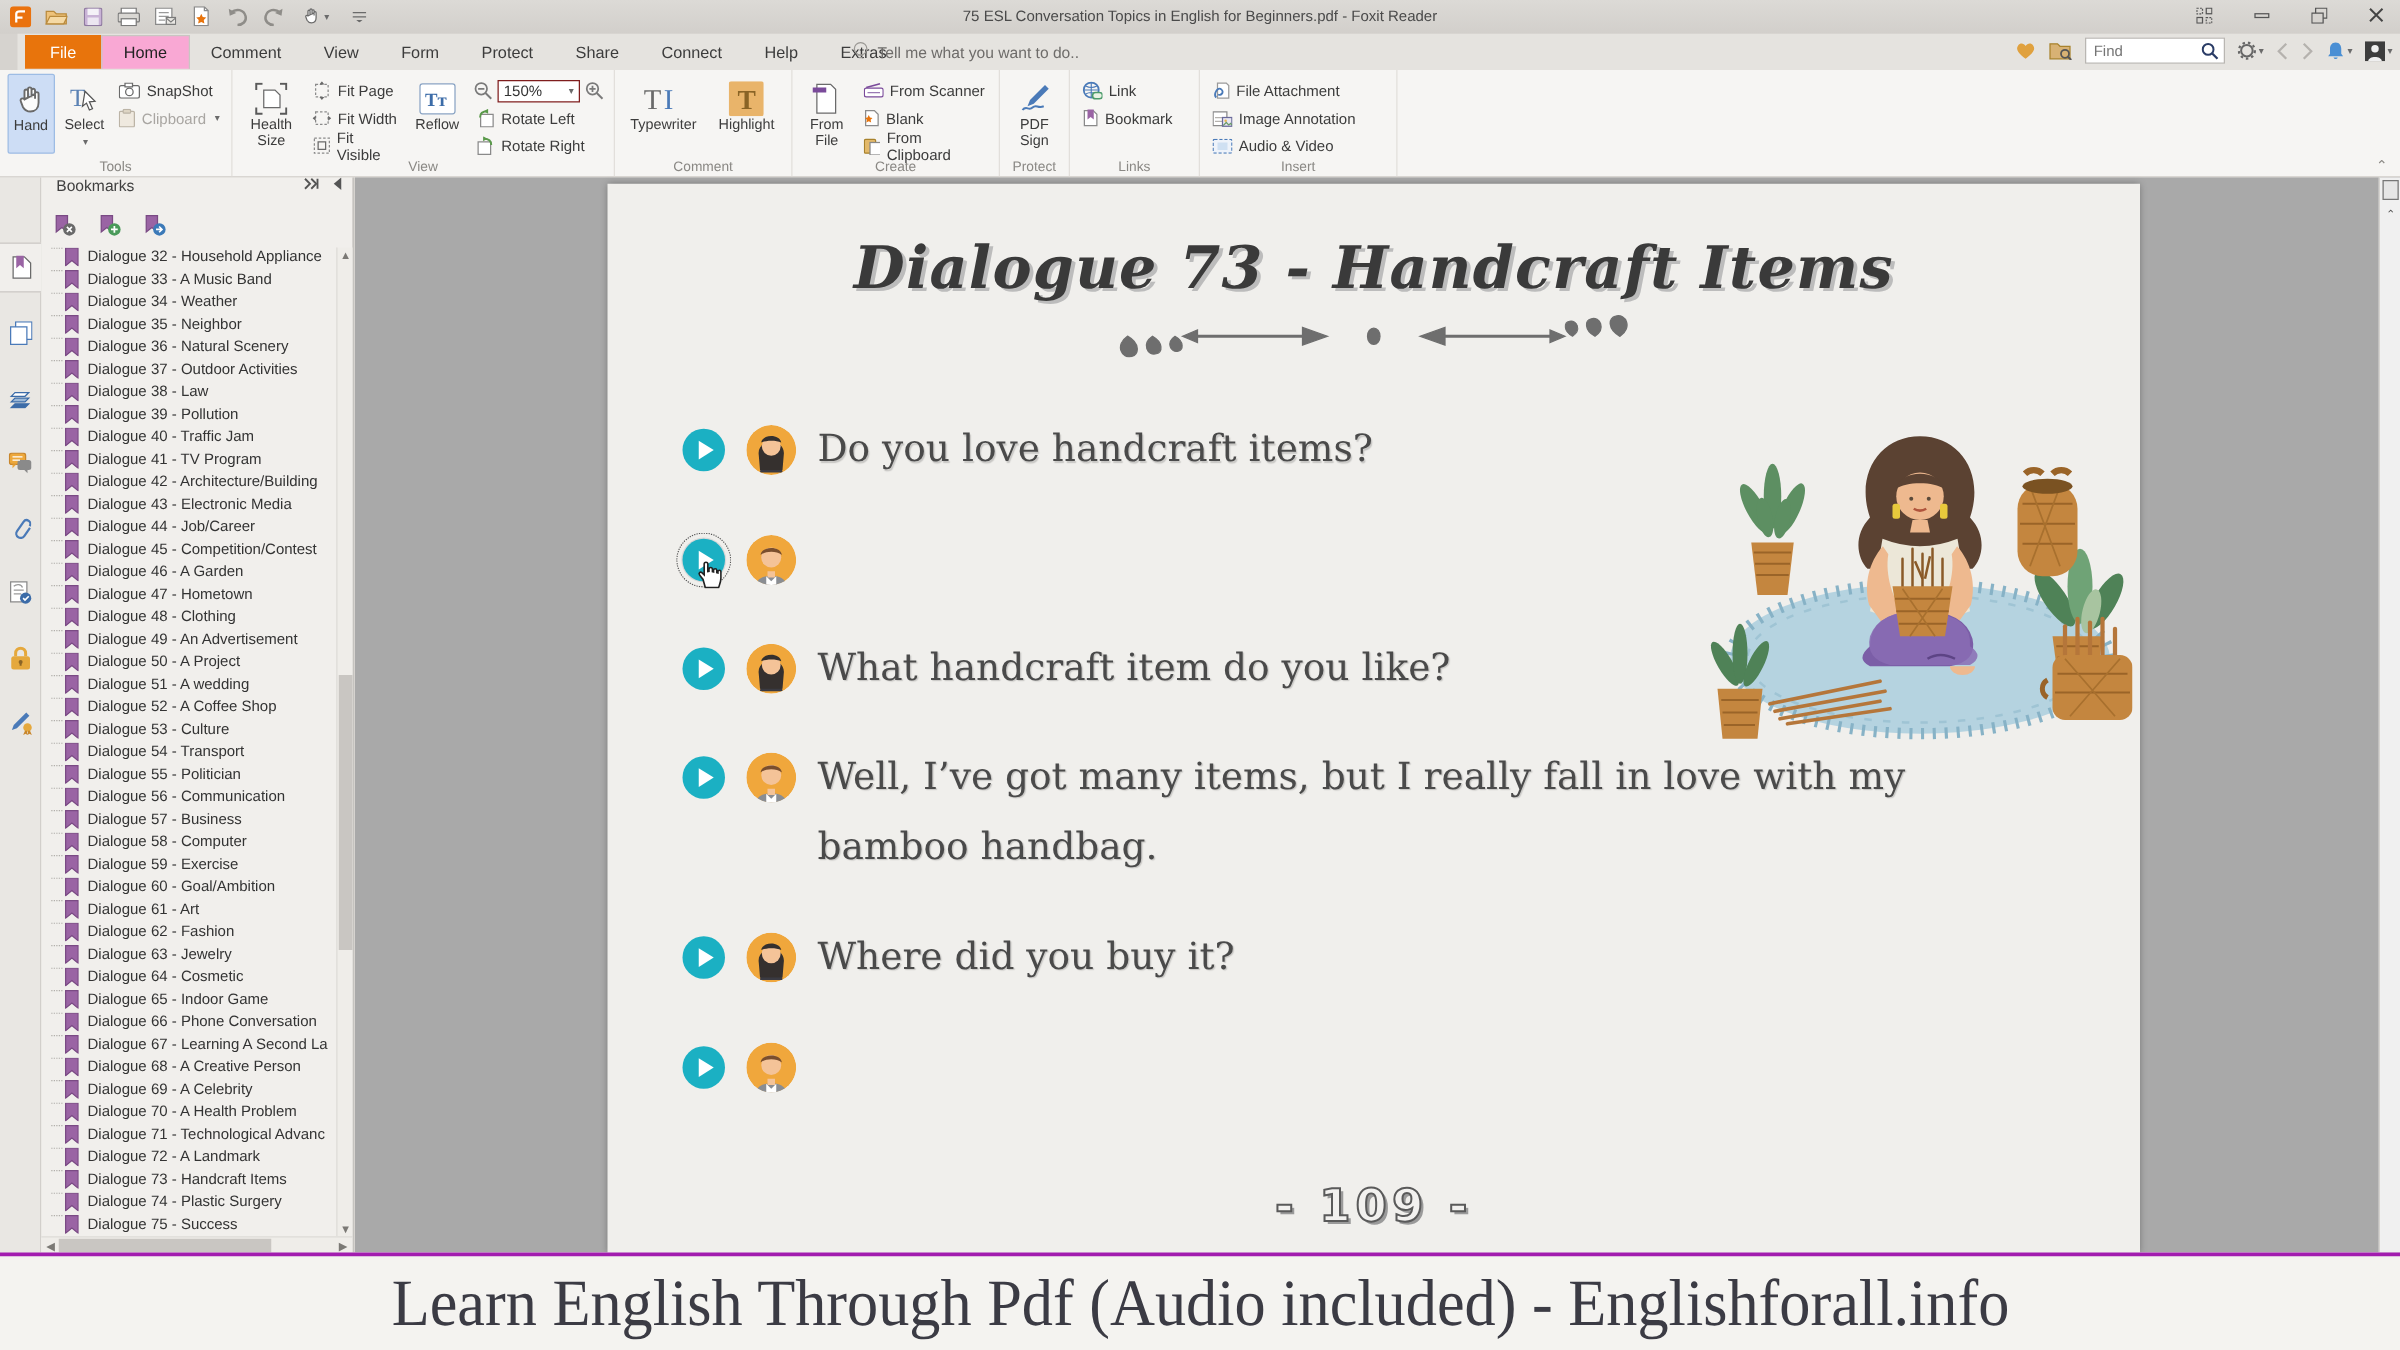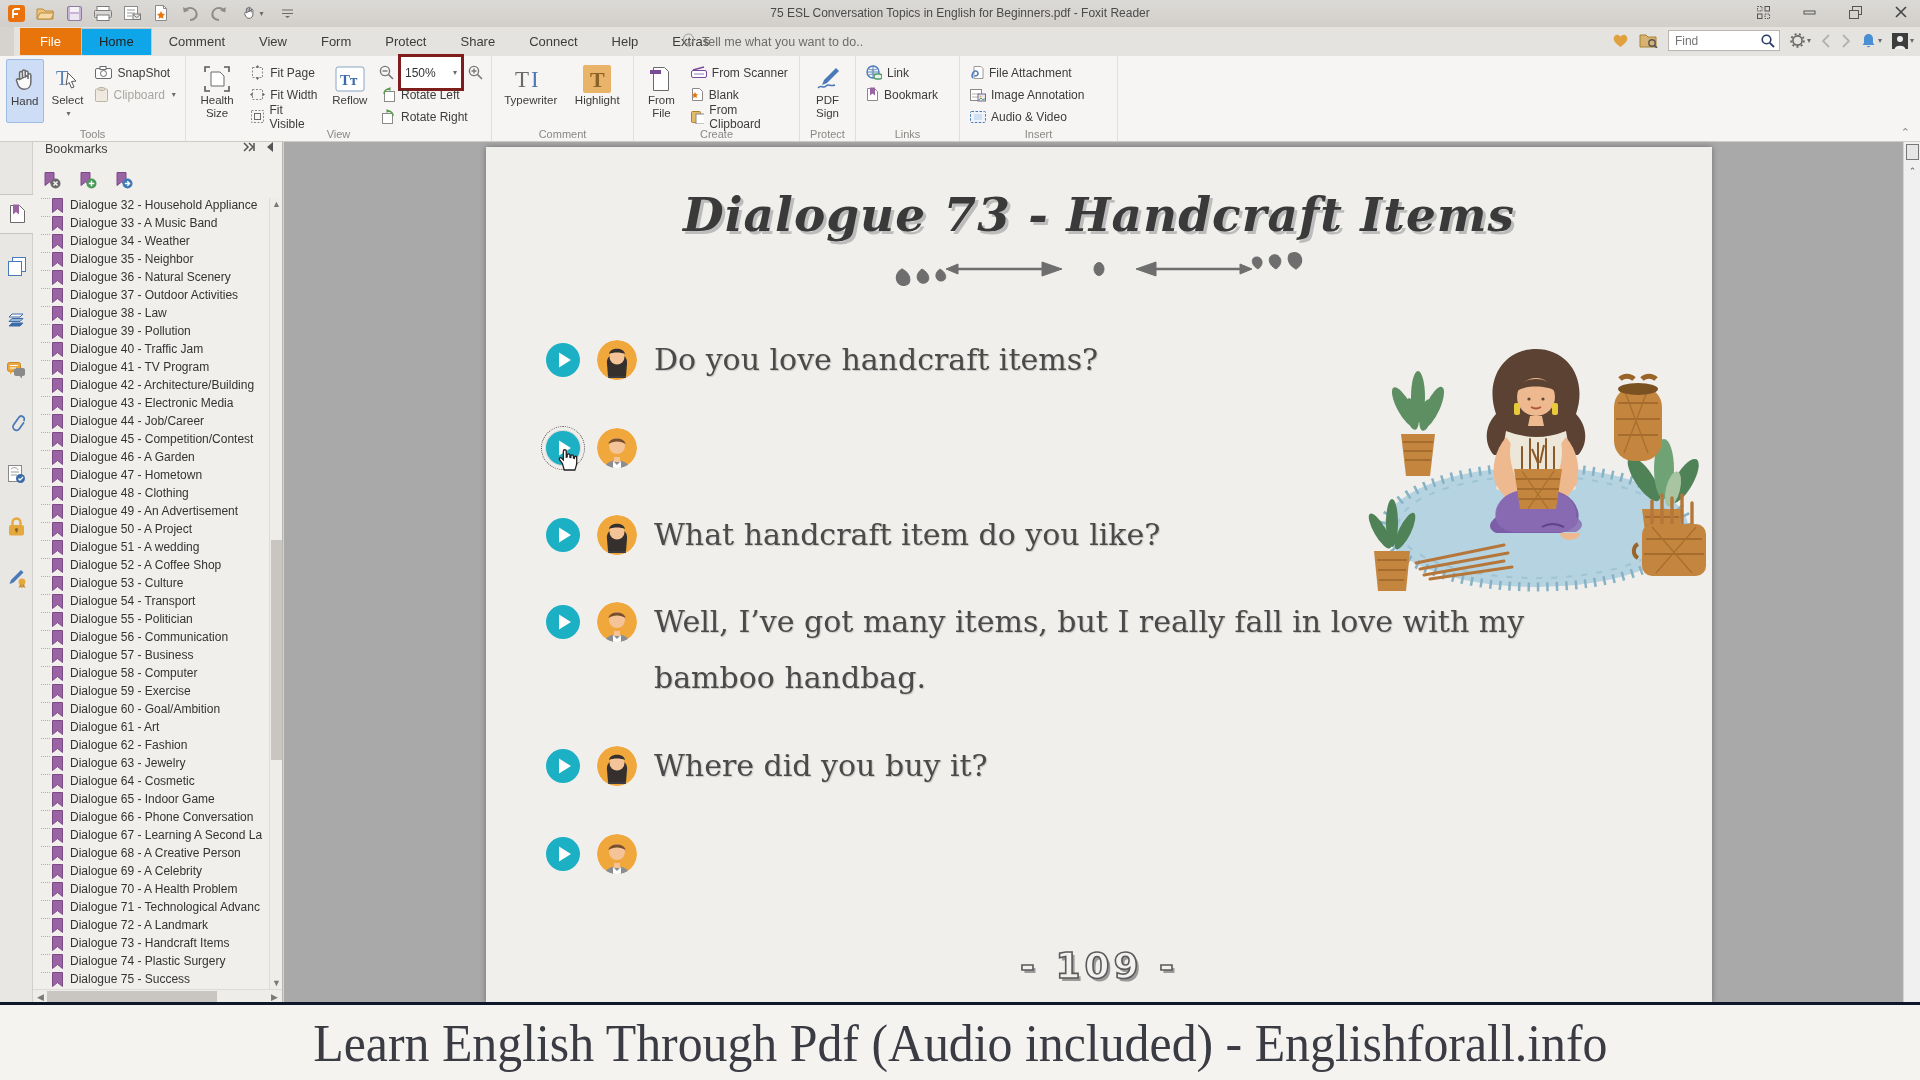--- a/index.html
+++ b/index.html
@@ -11,41 +11,41 @@
   #qat { position:absolute; left:6px; top:3px; display:flex; align-items:center; gap:9px; }
   #qat .qbtn { width:20px; height:20px; display:flex; align-items:center; justify-content:center; }
   #win-title { position:absolute; left:0; right:0; top:6px; text-align:center; font-size:12px; color:#4a4a4a; }
   #win-controls { position:absolute; right:4px; top:2px; display:flex; gap:16px; }
   #win-controls .wbtn { width:30px; height:20px; display:flex; align-items:center; justify-content:center; }
 
   
   #tabrow { position:absolute; left:14px; top:27px; width:100%; height:29px; background:#e5e3df; display:flex; align-items:center; }
   .tab { padding:5px 17px 6px; font-size:13px; color:#3c3c3c; cursor:default; }
   .tab.file { background:#e8740c; color:#fff; padding:6px 20px; margin-left:6px; }
-  .tab.active { background:#0ea5e9; border:1px solid #c9c6c2; border-bottom:none; color:#222; }
+  .tab.active { background:#f9a8d4; border:1px solid #c9c6c2; border-bottom:none; color:#222; }
   #tellme { display:flex; align-items:center; gap:7px; margin-left:22px; padding-bottom:6px; color:#6e6c6a; font-size:12.5px; }
   #topbar-right { position:absolute; right:6px; top:30px; display:flex; align-items:center; gap:10px; }
   #find-box { width:112px; height:21px; background:#fff; border:1px solid #b9b6b2; display:flex; align-items:center; padding:0 3px 0 6px; }
   #find-box input { border:none; outline:none; width:86px; font-size:12px; color:#555; background:transparent; font-family:"Liberation Sans",sans-serif; }
   .tb-ic { display:flex; align-items:center; }
   .drop { font-size:8px; color:#6b6b6b; margin-left:2px; }
 
   
   #ribbon { position:absolute; left:0; top:56px; width:100%; height:86px; background:#f6f5f3; border-bottom:1px solid #cfccc8; }
   #ribbon-groups { display:flex; height:100%; }
   .rgroup { position:relative; height:100%; border-right:1px solid #e2dfdb; padding:3px 6px 16px; display:flex; align-items:flex-start; gap:4px; }
   .rgroup-label { position:absolute; bottom:1px; left:0; right:0; text-align:center; font-size:11px; color:#8a8884; }
   .bigbtn { display:flex; flex-direction:column; align-items:center; justify-content:flex-start; padding:5px 4px 2px; height:64px; font-size:11.5px; color:#3c3c3c; text-align:center; line-height:13px; border-radius:2px; }
   .bigbtn.selected { background:#cdddf5; border:1px solid #9dbce4; }
   .bigbtn .bicon { height:30px; display:flex; align-items:center; }
   .smallcol { display:flex; flex-direction:column; justify-content:flex-start; gap:1px; padding-top:3px; }
   .smallbtn { display:flex; align-items:center; gap:5px; height:21px; font-size:12px; color:#3c3c3c; padding:0 4px; border-radius:2px; }
   .smallbtn.disabled { color:#a9a6a2; }
   .zoomrow { display:flex; align-items:center; gap:4px; height:21px; padding:0 2px; }
-  #zoom-combo { width:66px; height:37px; background:#fff; border:3px solid #7f1d1d; display:flex; align-items:center; justify-content:space-between; padding:0 4px; font-size:12px; color:#333; }
+  #zoom-combo { width:66px; height:18px; background:#fff; border:1px solid #7f1d1d; display:flex; align-items:center; justify-content:space-between; padding:0 4px; font-size:12px; color:#333; }
   #ribbon-collapse { position:absolute; right:10px; bottom:2px; color:#8a8884; font-size:11px; }
 
   
   #main { position:absolute; left:0; top:142px; width:100%; height:860px; }
 
   
   #panelstrip { position:absolute; left:0; top:0; width:33px; height:100%; background:#e9e7e3; border-right:1px solid #d2cfcb; }
   .strip-icon { position:absolute; left:0; width:33px; height:40px; display:flex; align-items:center; justify-content:center; }
   .strip-icon.active { background:#f1efec; border-top:1px solid #c9c6c2; border-bottom:1px solid #c9c6c2; }
 
@@ -82,21 +82,21 @@
   .dlg-text { margin-left:17px; width:900px; font-family:"DejaVu Serif",serif; font-size:30px; line-height:56px; color:#4a4a4a; text-shadow:1px 1px 1px rgba(0,0,0,.18); }
   #illustration { position:absolute; left:860px; top:172px; }
   #page-num { position:absolute; left:0; right:0; top:798px; text-align:center; font-family:"DejaVu Sans",sans-serif; font-weight:bold; font-size:36px; color:#f2f1ef; -webkit-text-stroke:1.6px #5a5a5a; text-shadow:2.5px 2.5px 0 #9a9a9a; letter-spacing:4px; }
   #cursor-hand { position:absolute; left:70px; top:300px; z-index:5; }
   
   #doc-vscroll { position:absolute; right:0; top:0; width:17px; height:100%; background:#f0f0f0; border-left:1px solid #d5d3cf; }
   #doc-vthumb { position:absolute; left:2px; top:2px; width:13px; height:16px; background:#e6e6e6; border:1px solid #777; }
   #doc-vscroll .scroll-arrow { width:17px; }
 
   
-  #banner { position:absolute; left:0; bottom:0; width:100%; height:78px; background:#f4f3f0; border-top:3px solid #0f172a; display:flex; align-items:center; justify-content:center; }
+  #banner { position:absolute; left:0; bottom:0; width:100%; height:78px; background:#f4f3f0; border-top:3px solid #a21caf; display:flex; align-items:center; justify-content:center; }
   #banner span { display:inline-block; font-family:"Liberation Serif",serif; font-size:53px; color:#3b3b44; transform:scaleX(.94); white-space:nowrap; }
 
   svg { display:block; }
 </style>
 </head>
 <body>
 
 <div id="app">
 
   <div id="titlebar">

